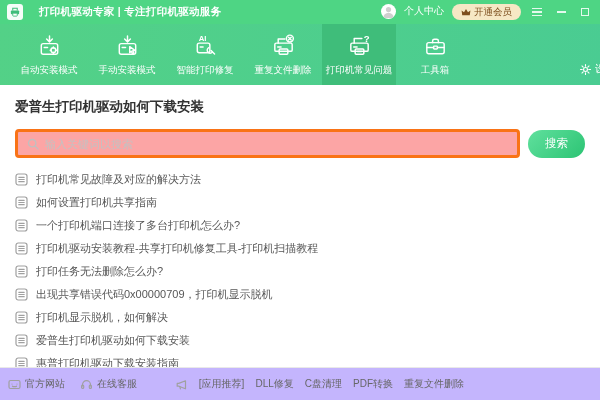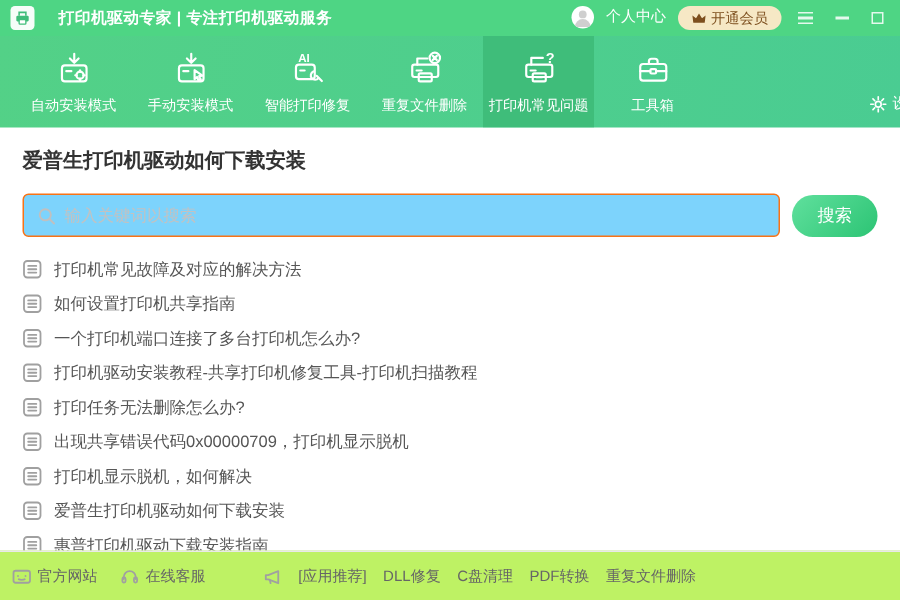--- a/index.html
+++ b/index.html
@@ -27,30 +27,30 @@
   .nav-label{color:#fff;font-size:9.5px;white-space:nowrap}
   .nav-ic{width:27px;height:27px}
   .nav-ic *{stroke:#fff;stroke-width:1.5;fill:none;stroke-linecap:round;stroke-linejoin:round}
   .nav-ic text{stroke:none;fill:#fff;font-family:"Liberation Sans",sans-serif}
   .settings-item{position:absolute;right:-15px;bottom:9px;display:flex;align-items:center;gap:3px;color:#fff;font-size:10px;white-space:nowrap}
 
   
   .content{height:293px;padding:13px 15px 0;background:#fff}
   .page-title{font-size:13.5px;color:#333;font-weight:bold}
   .search-row{display:flex;align-items:center;margin-top:13px}
-  .search-box{flex:1;height:29px;border:1px solid #f97316;border-radius:4px;display:flex;align-items:center;padding:0 9px;gap:6px;background:#7dd3fc}
+  .search-box{flex:1;height:29px;border:3px solid #f97316;border-radius:4px;display:flex;align-items:center;padding:0 9px;gap:6px;background:#fca5a5}
   .search-box input{border:none;outline:none;flex:1;font-size:11px;color:#555;background:transparent;font-family:inherit}
   .search-box input::placeholder{color:#c2c2c2}
   .search-btn{width:57px;height:28px;margin-left:8px;border:none;border-radius:15px;background:linear-gradient(135deg,#60e09d 0%,#2cc474 100%);color:#fff;font-size:11.5px;font-family:Liberation Sans, sans-serif;flex:0 0 auto}
   .faq{margin-top:10px}
   .faq-row{display:flex;align-items:center;gap:8px;height:23px}
   .faq-text{font-size:11px;color:#565656;white-space:nowrap}
 
   
-  .footer{position:absolute;left:0;right:0;bottom:0;height:22px;background:#bef264;border-top:1px solid #e9e9e9;display:flex;align-items:center;padding:16px 8px;font-size:10px;color:#666}
+  .footer{position:absolute;left:0;right:0;bottom:0;height:22px;background:#c4b5fd;border-top:1px solid #e9e9e9;display:flex;align-items:center;padding:16px 8px;font-size:10px;color:#666}
   .f-left{display:flex;align-items:center;gap:15px}
   .f-link{display:flex;align-items:center;gap:4px;white-space:nowrap}
   .f-right{margin-left:auto;margin-right:128px;display:flex;align-items:center;gap:11px;white-space:nowrap}
   .gray-ic *{stroke:#a0a0a0;stroke-width:1.2;fill:none;stroke-linecap:round;stroke-linejoin:round}
 </style>
 </head>
 <body>
 
 <div class="titlebar">
   <span class="logo">

